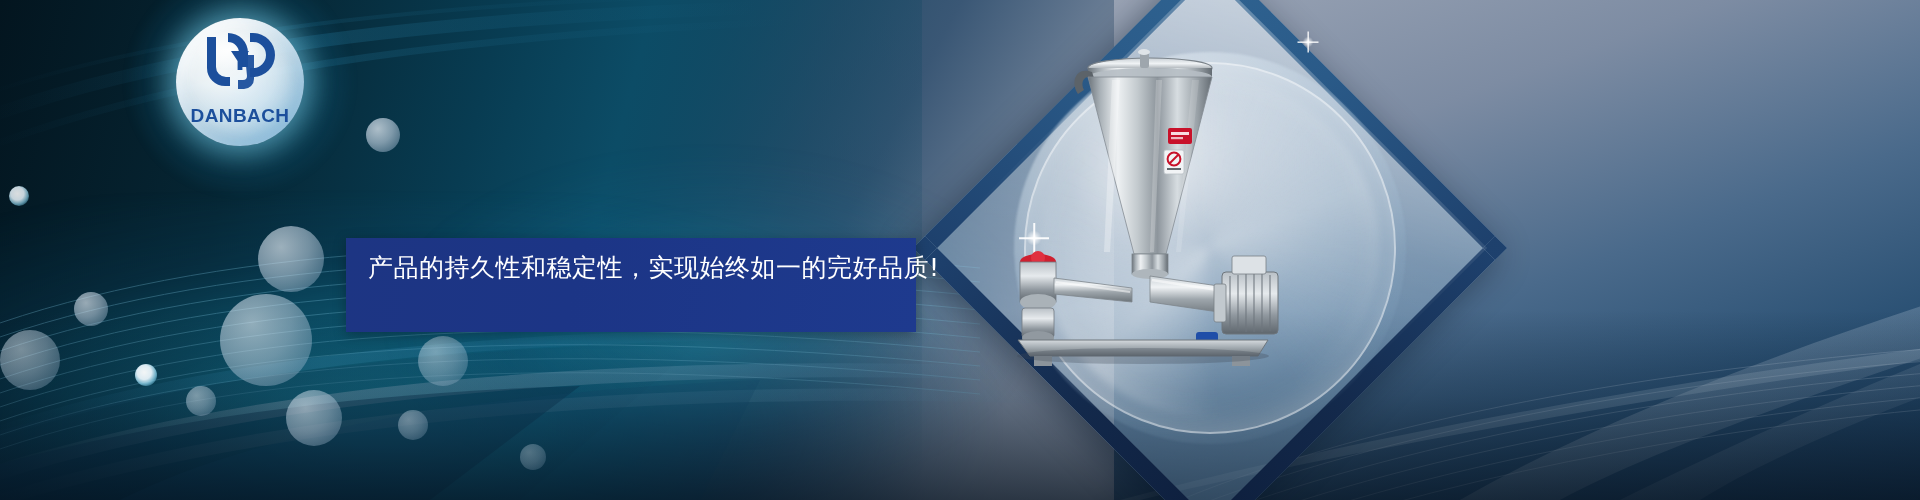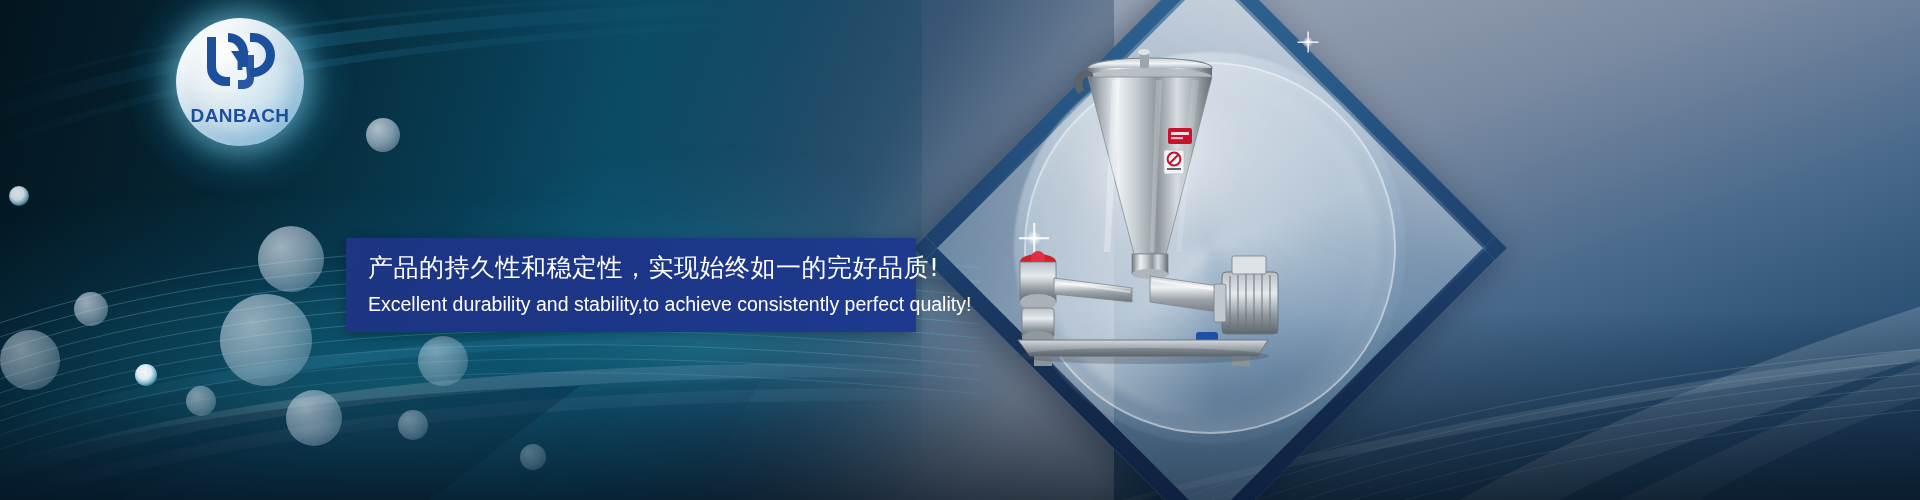--- a/index.html
+++ b/index.html
@@ -369,16 +369,15 @@
 
     <path d="M18 300 L268 300 L258 316 L30 316 Z" fill="url(#baseG)" stroke="#6e767d" stroke-width="1"></path>
     <rect x="34" y="316" width="18" height="10" fill="#8c949b"></rect>
     <rect x="232" y="316" width="18" height="10" fill="#8c949b"></rect>
     <ellipse cx="143" cy="316" rx="126" ry="8" fill="#3e4a57" opacity="0.30"></ellipse>
   </svg>
 
 
   <div class="sub-card">
     <div class="sub-cn">产品的持久性和稳定性，实现始终如一的完好品质!</div>
-    <div class="sub-en">Excellent durability and stability,to achieve consistently perfect quality!</div>
   </div>
 
 </div>
 
 </body></html>

